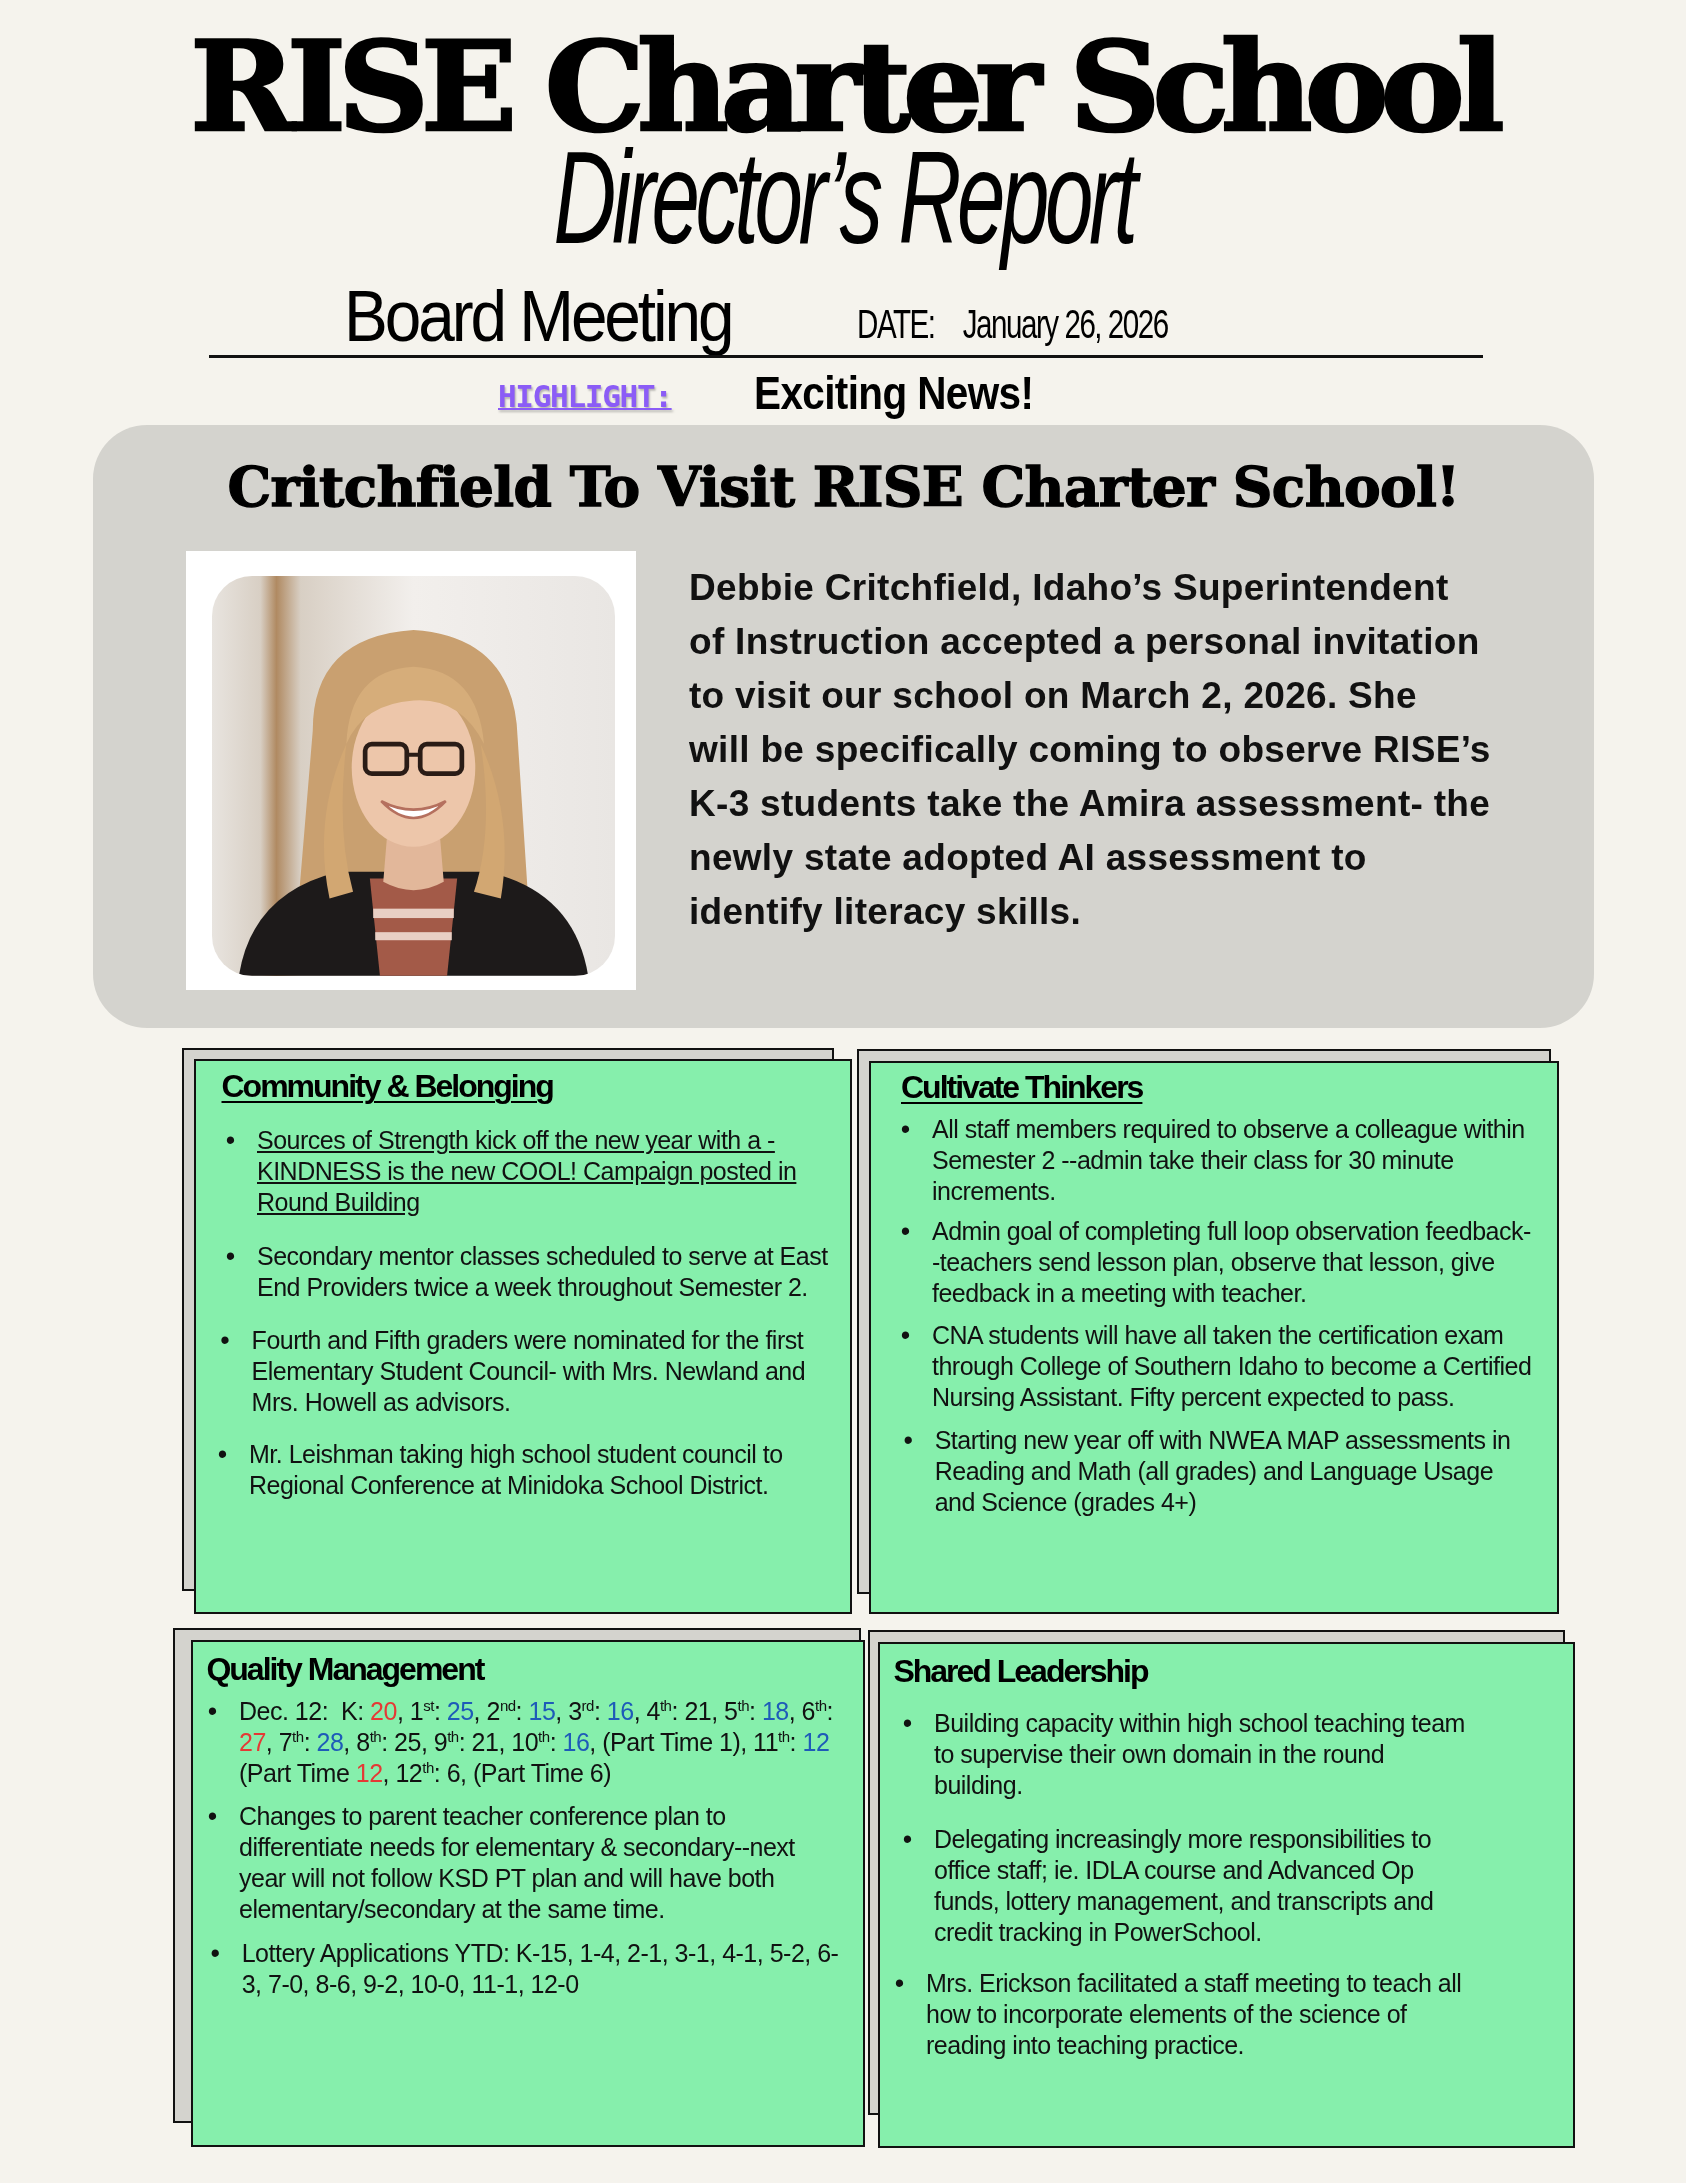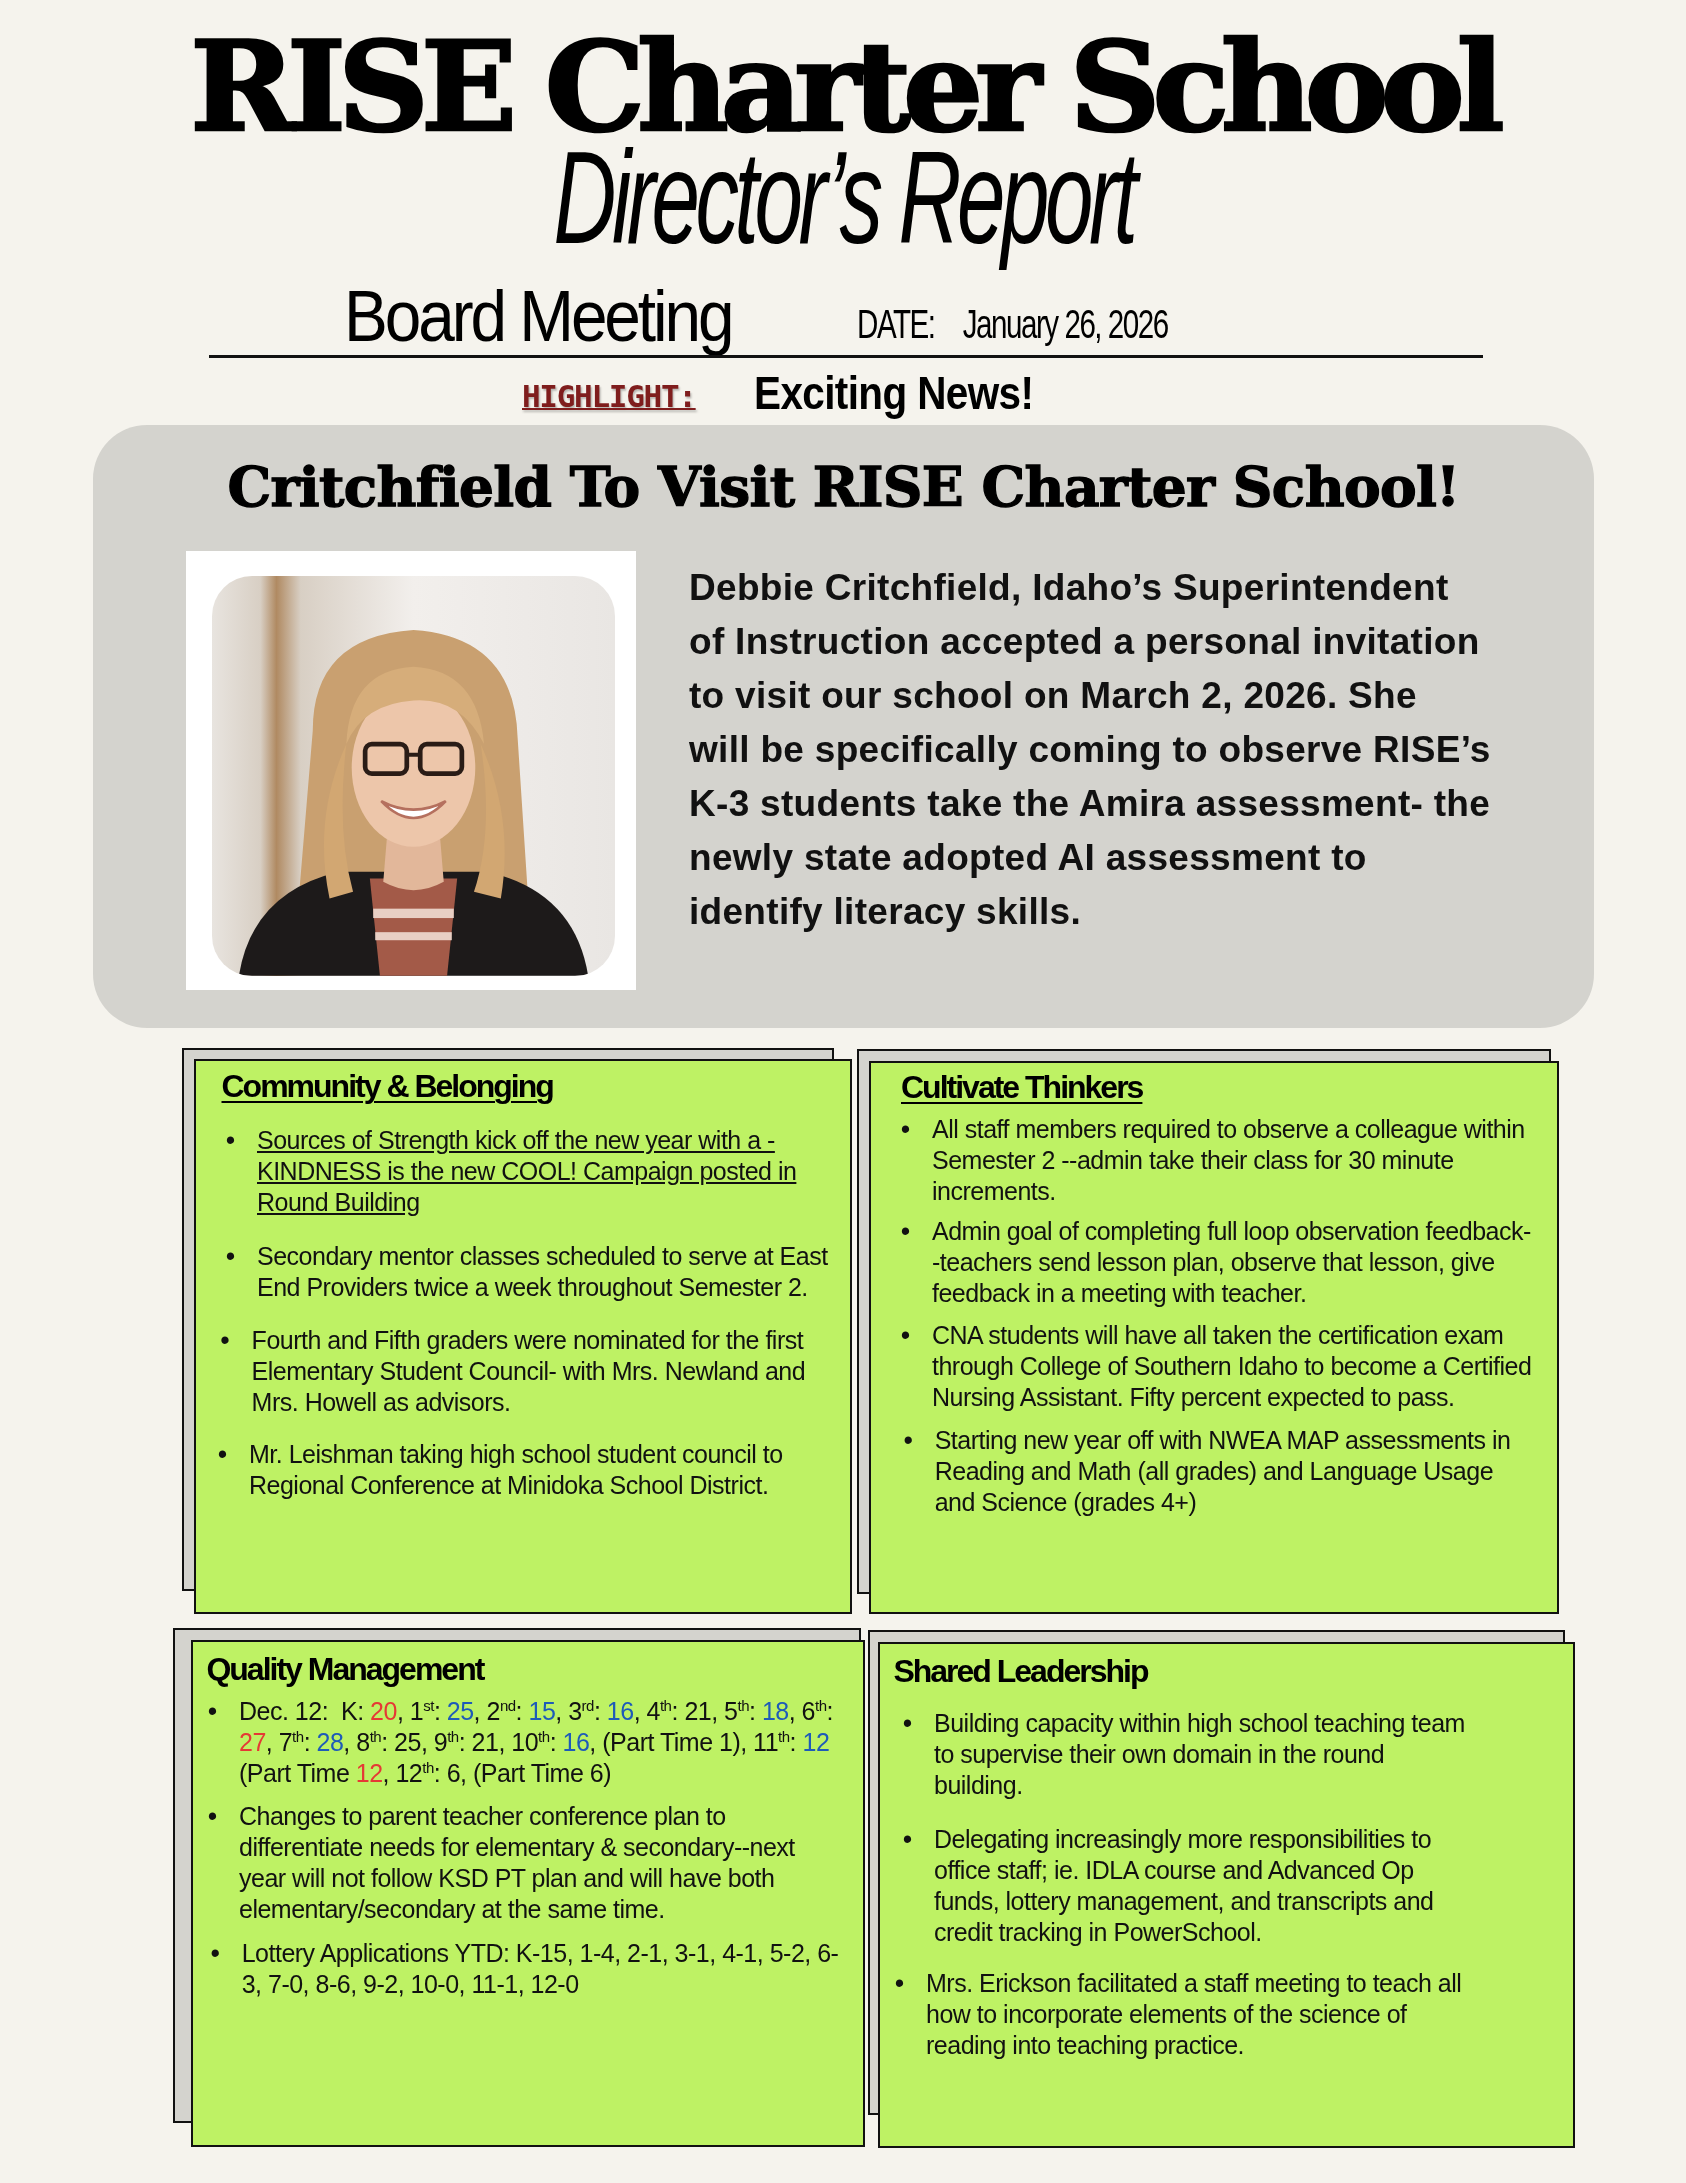--- a/index.html
+++ b/index.html
@@ -25,23 +25,23 @@
   .board {
     left:344px; top:275px; font-size:73px; line-height:81px; letter-spacing:-3.4px;
   }
   .board span { display:inline-block; transform:scaleX(0.9); transform-origin:left; }
   .date {
     left:857px; top:301px; font-size:40px; line-height:47px; letter-spacing:-2px;
   }
   .date span { display:inline-block; transform:scaleX(0.86); transform-origin:left; }
   .rule { left:209px; top:355px; width:1274px; height:2.7px; background:#111; }
   .hl-label {
-    left:522px; top:376px; font-family:"DejaVu Sans Mono", monospace; font-weight:bold;
+    left:498px; top:376px; font-family:"DejaVu Sans Mono", monospace; font-weight:bold;
     font-size:31px; line-height:40px; text-decoration:underline; text-decoration-thickness:2px;
-    text-shadow:1.3px 2px 2px rgba(0,0,0,0.25); letter-spacing:-1.3px; color:#7f1d1d;
+    text-shadow:1.3px 2px 2px rgba(0,0,0,0.25); letter-spacing:-1.3px; color:#8b5cf6;
   }
   .hl-text {
     left:754px; top:363px; font-weight:bold; font-size:46px; line-height:60px;
     letter-spacing:-0.7px;
   }
   .hl-text span { display:inline-block; transform:scaleX(0.88); transform-origin:left; }
   
   .feature {
     left:93px; top:425px; width:1501px; height:603px; background:#d4d3ce; border-radius:54px;
   }
@@ -57,21 +57,21 @@
     left:212px; top:576px; width:403px; height:400px; border-radius:40px; overflow:hidden;
     background:linear-gradient(90deg,#e8e4df 0%,#d8cfc4 12%,#b08a62 16%,#d8cfc4 22%,#f2efec 50%,#e9e6e3 100%);
   }
   .feature-body {
     left:689px; top:561px; width:873px; font-weight:bold; font-size:37px; line-height:54px;
     color:#111; letter-spacing:0.3px;
   }
   .feature-body p { margin:0; white-space:pre-line; }
   
   .card-back { background:#d4d3ce; border:2.7px solid #111; box-sizing:border-box; }
-  .card-front { background:#bef264; border:2.7px solid #111; box-sizing:border-box; }
+  .card-front { background:#86efac; border:2.7px solid #111; box-sizing:border-box; }
   .card-title {
     position:absolute; font-weight:bold; font-size:32px; line-height:40px; letter-spacing:-2px;
   }
   .card-title.u { text-decoration:underline; text-decoration-thickness:2px; text-underline-offset:4px; }
   .card-list { position:absolute; margin:0; padding:0; list-style:none; }
   .card-list li {
     position:relative; padding-left:34px; font-size:25px; line-height:31px; letter-spacing:-0.5px;
     margin-bottom:20px; color:#111;
   }
   .card-list li::before {

